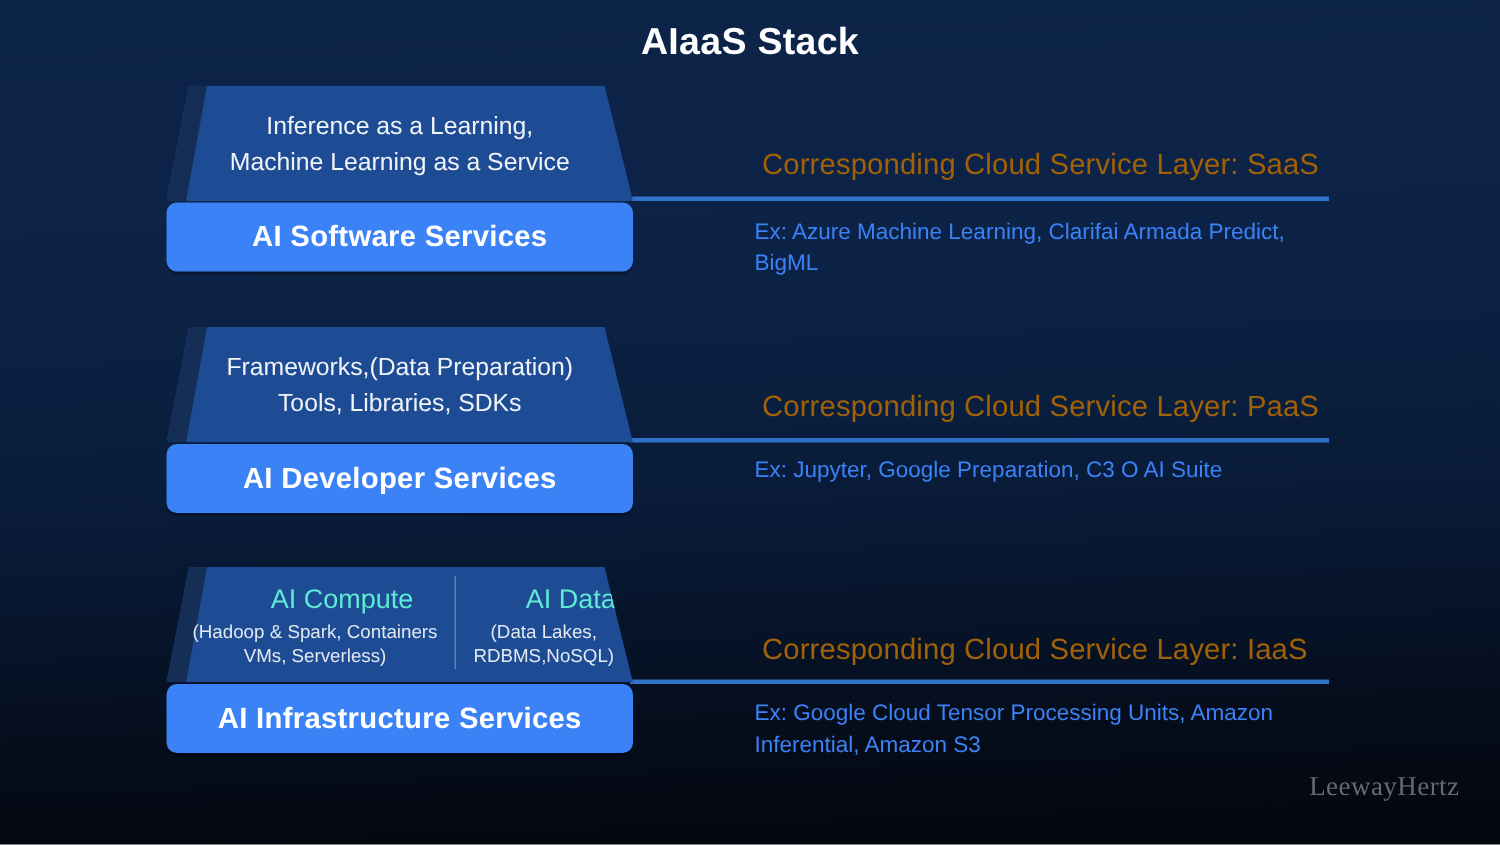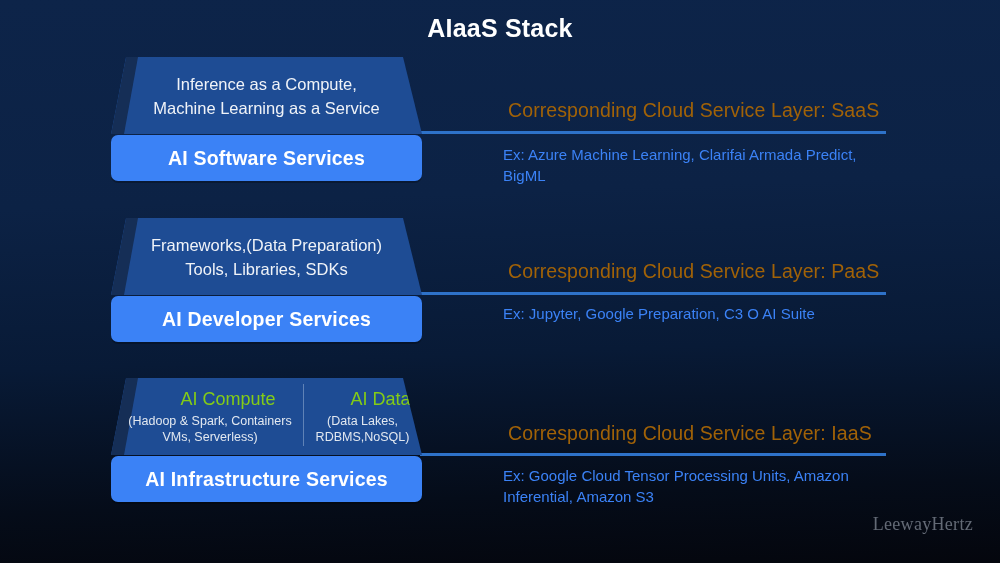--- a/index.html
+++ b/index.html
@@ -41,21 +41,21 @@
   }
   .examples{
     position:absolute;left:503px;width:362px;
     font-size:15px;line-height:21px;color:#3b82f6;
   }
   
   .split-row{position:relative;display:flex;width:100%;height:100%;}
   .split-col{display:flex;flex-direction:column;align-items:center;justify-content:center;}
   .split-col.left{width:192px;padding-left:6px;box-sizing:border-box;}
   .split-col.right{width:119px;}
-  .split-title{font-size:18px;color:#84cc16;line-height:22px;margin-left:36px;}
+  .split-title{font-size:18px;color:#5eead4;line-height:22px;margin-left:36px;}
   .split-sub{font-size:12.5px;line-height:16px;color:#e2e8f0;text-align:center;margin-top:3px;}
   .split-sub.left-sub{width:178px;}
   .split-sub.right-sub{width:100px;}
   .v-divider{
     position:absolute;left:192px;top:6px;height:62px;width:1px;
     background:rgba(150,175,210,.55);
   }
   .watermark{
     position:absolute;top:514px;right:27px;
     font-family:"Liberation Serif","DejaVu Serif",serif;
@@ -67,21 +67,21 @@
 
 <div class="stage">
 
   <div class="page-title">AIaaS Stack</div>
 
   <div class="connector" style="top:131px"></div>
   <div class="section-group" style="top:57px">
     <div class="trapezoid">
       <div class="trap-side"></div>
       <div class="trap-text">
-        <div>Inference as a Compute,</div>
+        <div>Inference as a Learning,</div>
         <div>Machine Learning as a Service</div>
       </div>
     </div>
     <div class="band">AI Software Services</div>
   </div>
   <div class="layer-heading" style="top:99px">Corresponding Cloud Service Layer: SaaS</div>
   <div class="examples" style="top:144px">Ex: Azure Machine Learning, Clarifai Armada Predict, BigML</div>
 
   <div class="connector" style="top:292px"></div>
   <div class="section-group" style="top:218px">

